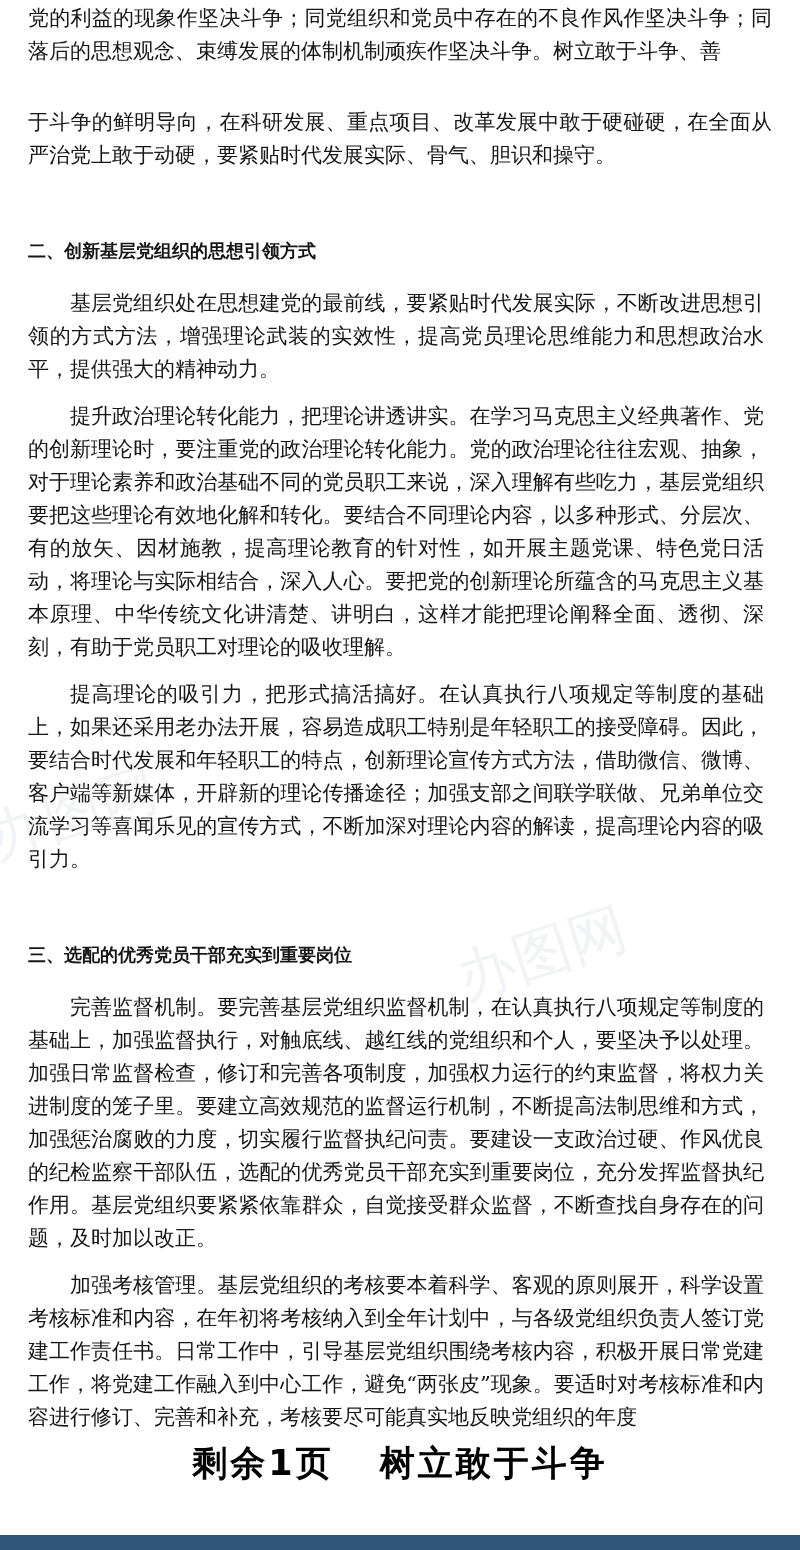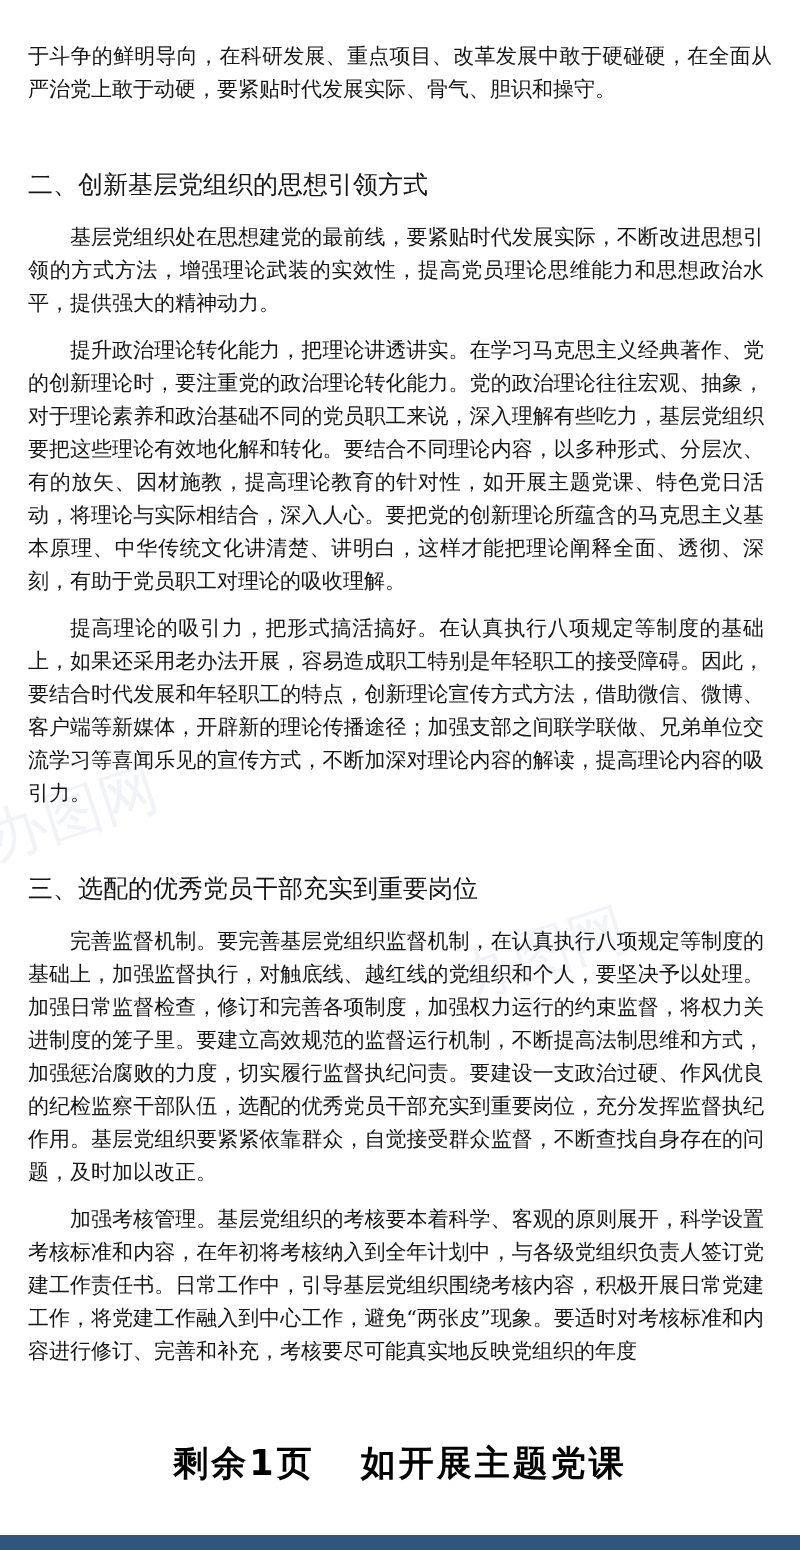--- a/index.html
+++ b/index.html
@@ -24,22 +24,22 @@
     z-index: 2;
   }
   .frag {
     margin: 0;
     text-indent: 0;
   }
   .frag-continued {
     margin-top: 38px;
   }
   .section-heading {
-    font-size: 25px;
-    font-weight: normal;
+    font-size: 18px;
+    font-weight: bold;
     margin: 62px 0 20px 0;
     line-height: 33px;
   }
   .para {
     margin: 0 8px 14px 0;
     text-indent: 2em;
   }
   .remaining-banner {
     position: absolute;
     top: 1440px;
@@ -78,20 +78,21 @@
   .watermark-2 { left: 455px; top: 915px; }
 </style>
 </head>
 <body style="background: rgb(255, 255, 255);">
 
 <div class="watermark watermark-1">办图网</div>
 <div class="watermark watermark-2">办图网</div>
 
 <div class="content">
 
+  <p class="frag">党的利益的现象作坚决斗争；同党组织和党员中存在的不良作风作坚决斗争；同落后的思想观念、束缚发展的体制机制顽疾作坚决斗争。树立敢于斗争、善</p>
 
   <p class="frag frag-continued">于斗争的鲜明导向，在科研发展、重点项目、改革发展中敢于硬碰硬，在全面从严治党上敢于动硬，要紧贴时代发展实际、骨气、胆识和操守。</p>
 
   <h2 class="section-heading">二、创新基层党组织的思想引领方式</h2>
 
   <p class="para">基层党组织处在思想建党的最前线，要紧贴时代发展实际，不断改进思想引领的方式方法，增强理论武装的实效性，提高党员理论思维能力和思想政治水平，提供强大的精神动力。</p>
 
   <p class="para">提升政治理论转化能力，把理论讲透讲实。在学习马克思主义经典著作、党的创新理论时，要注重党的政治理论转化能力。党的政治理论往往宏观、抽象，对于理论素养和政治基础不同的党员职工来说，深入理解有些吃力，基层党组织要把这些理论有效地化解和转化。要结合不同理论内容，以多种形式、分层次、有的放矢、因材施教，提高理论教育的针对性，如开展主题党课、特色党日活动，将理论与实际相结合，深入人心。要把党的创新理论所蕴含的马克思主义基本原理、中华传统文化讲清楚、讲明白，这样才能把理论阐释全面、透彻、深刻，有助于党员职工对理论的吸收理解。</p>
 
   <p class="para">提高理论的吸引力，把形式搞活搞好。在认真执行八项规定等制度的基础上，如果还采用老办法开展，容易造成职工特别是年轻职工的接受障碍。因此，要结合时代发展和年轻职工的特点，创新理论宣传方式方法，借助微信、微博、客户端等新媒体，开辟新的理论传播途径；加强支部之间联学联做、兄弟单位交流学习等喜闻乐见的宣传方式，不断加深对理论内容的解读，提高理论内容的吸引力。</p>
@@ -99,16 +100,16 @@
   <h2 class="section-heading">三、选配的优秀党员干部充实到重要岗位</h2>
 
   <p class="para">完善监督机制。要完善基层党组织监督机制，在认真执行八项规定等制度的基础上，加强监督执行，对触底线、越红线的党组织和个人，要坚决予以处理。加强日常监督检查，修订和完善各项制度，加强权力运行的约束监督，将权力关进制度的笼子里。要建立高效规范的监督运行机制，不断提高法制思维和方式，加强惩治腐败的力度，切实履行监督执纪问责。要建设一支政治过硬、作风优良的纪检监察干部队伍，选配的优秀党员干部充实到重要岗位，充分发挥监督执纪作用。基层党组织要紧紧依靠群众，自觉接受群众监督，不断查找自身存在的问题，及时加以改正。</p>
 
   <p class="para">加强考核管理。基层党组织的考核要本着科学、客观的原则展开，科学设置考核标准和内容，在年初将考核纳入到全年计划中，与各级党组织负责人签订党建工作责任书。日常工作中，引导基层党组织围绕考核内容，积极开展日常党建工作，将党建工作融入到中心工作，避免“两张皮”现象。要适时对考核标准和内容进行修订、完善和补充，考核要尽可能真实地反映党组织的年度</p>
 
 </div>
 
 <div class="remaining-banner" style="color: #000000;">
   <span>剩余1页</span>
-  <span>如开展主题党课</span>
+  <span>树立敢于斗争</span>
 </div>
 
 <div class="bottom-bar" style="background: rgb(48, 86, 124);"></div>
 
 </body></html>

